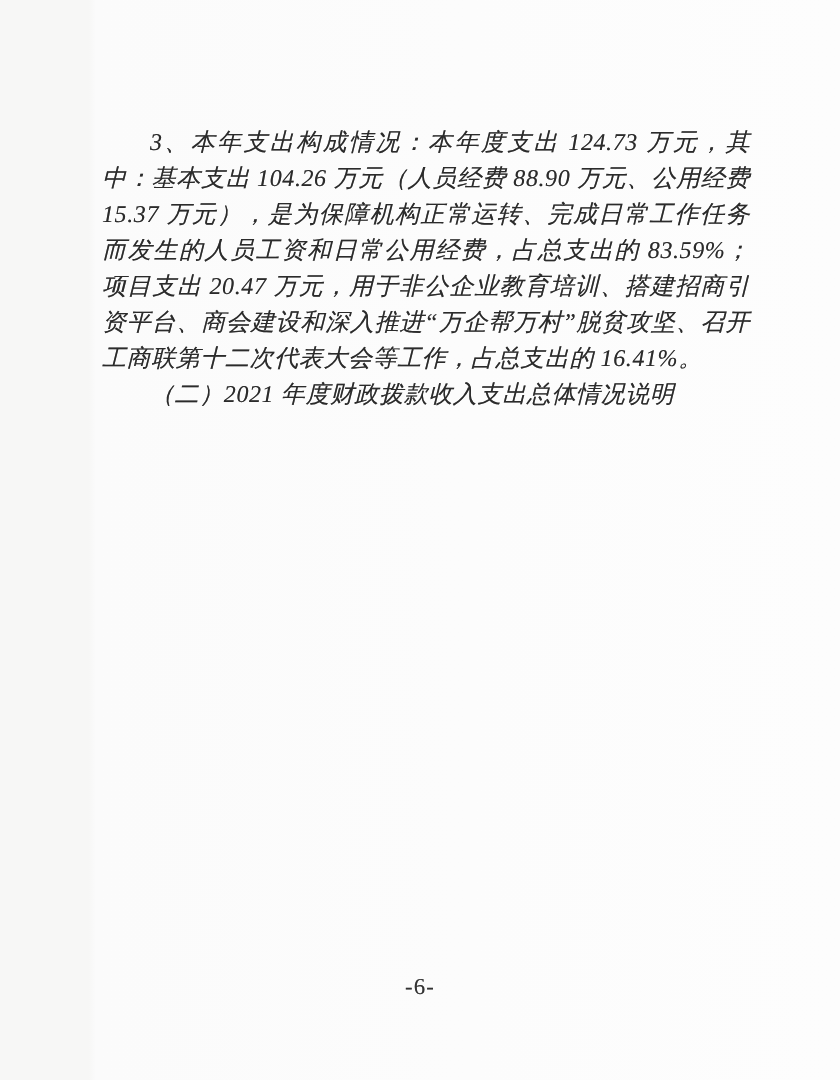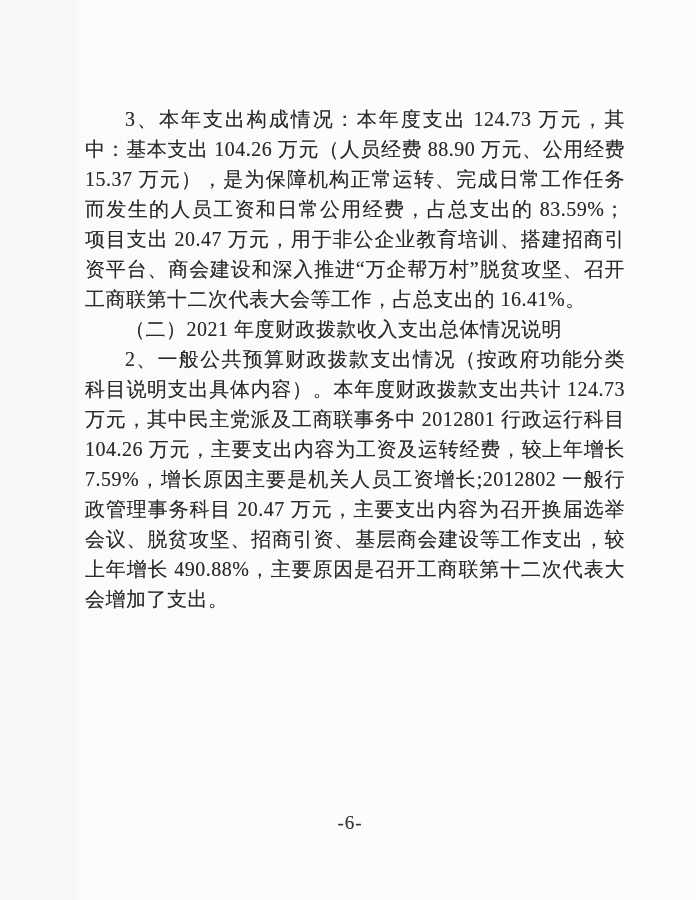--- a/index.html
+++ b/index.html
@@ -24,20 +24,21 @@
     top: 104px;
     left: 85px;
     width: 540px;
     font-size: 20px;
     line-height: 30px;
     letter-spacing: 0.5px;
     color: #2b2b2b;
     text-align: justify;
     text-justify: inter-ideograph;
     text-shadow: 0 0 0.5px rgba(60,60,60,0.55);
+    font-style: italic;
   }
   .content p {
     margin: 0;
     padding: 0;
     text-indent: 2em;
   }
   .page-number {
     position: absolute;
     top: 812px;
     left: 0;
@@ -49,16 +50,15 @@
     text-shadow: 0 0 0.5px rgba(60,60,60,0.5);
   }
 </style>
 </head>
 <body>
 
 <div class="page">
   <div class="content">
     <p>3、本年支出构成情况：本年度支出 124.73 万元，其中：基本支出 104.26 万元（人员经费 88.90 万元、公用经费 15.37 万元），是为保障机构正常运转、完成日常工作任务而发生的人员工资和日常公用经费，占总支出的 83.59%；项目支出 20.47 万元，用于非公企业教育培训、搭建招商引资平台、商会建设和深入推进“万企帮万村”脱贫攻坚、召开工商联第十二次代表大会等工作，占总支出的 16.41%。</p>
     <p>（二）2021 年度财政拨款收入支出总体情况说明</p>
-    <p>2、一般公共预算财政拨款支出情况（按政府功能分类科目说明支出具体内容）。本年度财政拨款支出共计 124.73 万元，其中民主党派及工商联事务中 2012801 行政运行科目 104.26 万元，主要支出内容为工资及运转经费，较上年增长 7.59%，增长原因主要是机关人员工资增长;2012802 一般行政管理事务科目 20.47 万元，主要支出内容为召开换届选举会议、脱贫攻坚、招商引资、基层商会建设等工作支出，较上年增长 490.88%，主要原因是召开工商联第十二次代表大会增加了支出。</p>
   </div>
   <div class="page-number">-6-</div>
 </div>
 
 </body></html>

